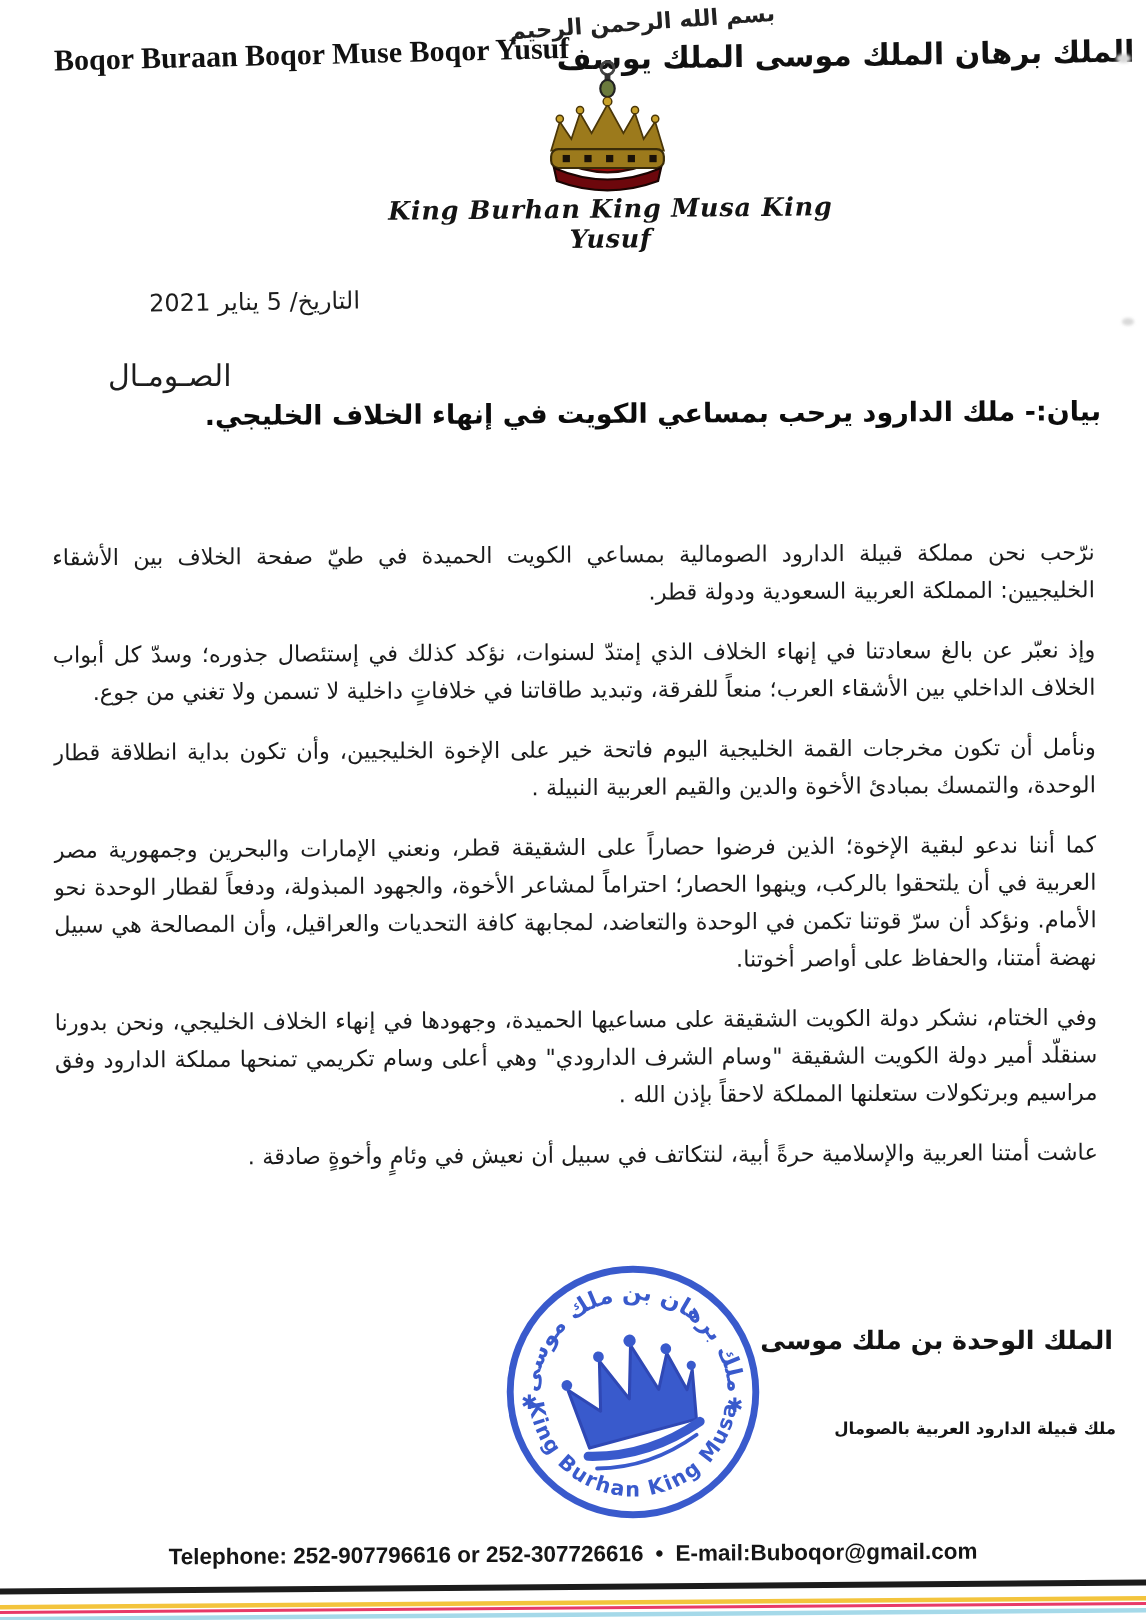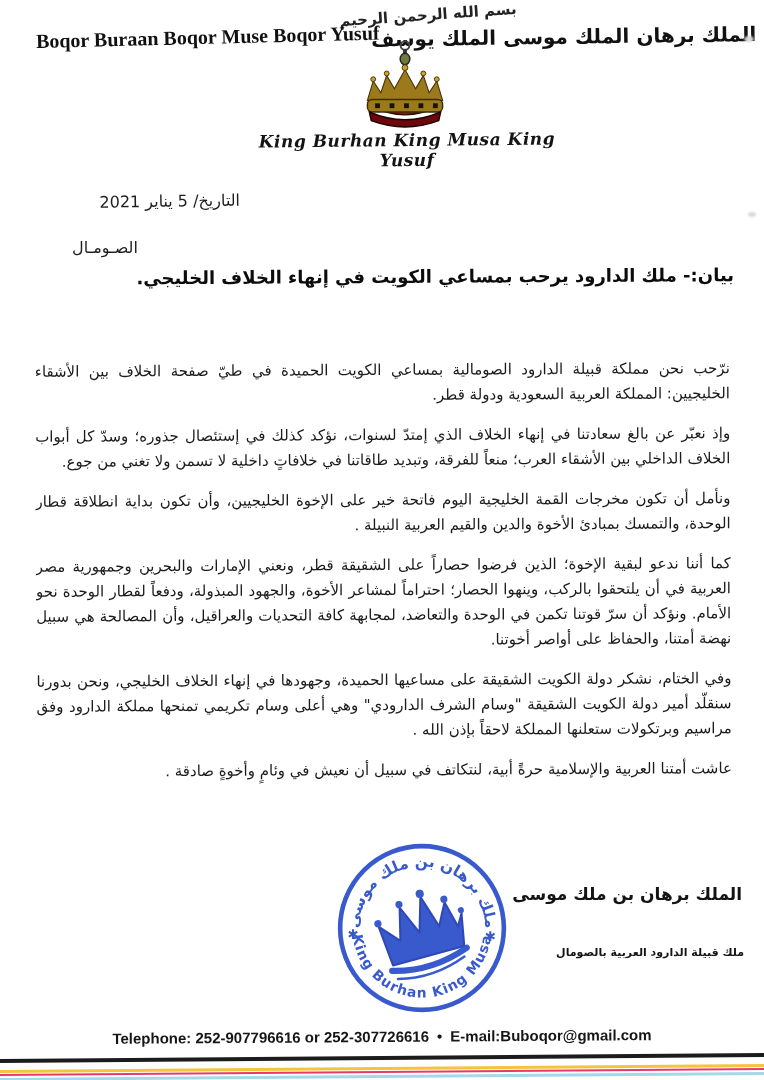--- a/index.html
+++ b/index.html
@@ -43,21 +43,21 @@
     transform:rotate(-0.6deg);
   }
   
   .date-line{
     position:absolute;left:50px;top:192px;width:190px;
     direction:rtl;font-size:16px;color:#1d1d1d;
     transform:rotate(-0.8deg);white-space:nowrap;
   }
   .place-line{
     position:absolute;left:72px;top:238px;
-    direction:rtl;font-size:16px;color:#1d1d1d;white-space:nowrap;
+    direction:rtl;font-size:20px;color:#1d1d1d;white-space:nowrap;
   }
   .statement-title{
     position:absolute;left:38px;right:30px;top:266px;
     direction:rtl;text-align:right;
     font-size:18px;font-weight:bold;color:#0c0c0c;
     transform:rotate(-0.3deg);
   }
   
   .body-text{
     position:absolute;left:36px;right:33px;top:358px;height:478px;
@@ -139,21 +139,21 @@
 
   <div class="body-text">
     <p>نرّحب نحن مملكة قبيلة الدارود الصومالية بمساعي الكويت الحميدة في طيّ صفحة الخلاف بين الأشقاء الخليجيين: المملكة العربية السعودية ودولة قطر.</p>
     <p>وإذ نعبّر عن بالغ سعادتنا في إنهاء الخلاف الذي إمتدّ لسنوات، نؤكد كذلك في إستئصال جذوره؛ وسدّ كل أبواب الخلاف الداخلي بين الأشقاء العرب؛ منعاً للفرقة، وتبديد طاقاتنا في خلافاتٍ داخلية لا تسمن ولا تغني من جوع.</p>
     <p>ونأمل أن تكون مخرجات القمة الخليجية اليوم فاتحة خير على الإخوة الخليجيين، وأن تكون بداية انطلاقة قطار الوحدة، والتمسك بمبادئ الأخوة والدين والقيم العربية النبيلة .</p>
     <p>كما أننا ندعو لبقية الإخوة؛ الذين فرضوا حصاراً على الشقيقة قطر، ونعني الإمارات والبحرين وجمهورية مصر العربية في أن يلتحقوا بالركب، وينهوا الحصار؛ احتراماً لمشاعر الأخوة، والجهود المبذولة، ودفعاً لقطار الوحدة نحو الأمام. ونؤكد أن سرّ قوتنا تكمن في الوحدة والتعاضد، لمجابهة كافة التحديات والعراقيل، وأن المصالحة هي سبيل نهضة أمتنا، والحفاظ على أواصر أخوتنا.</p>
     <p>وفي الختام، نشكر دولة الكويت الشقيقة على مساعيها الحميدة، وجهودها في إنهاء الخلاف الخليجي، ونحن بدورنا سنقلّد أمير دولة الكويت الشقيقة "وسام الشرف الدارودي" وهي أعلى وسام تكريمي تمنحها مملكة الدارود وفق مراسيم وبرتكولات ستعلنها المملكة لاحقاً بإذن الله .</p>
     <p>عاشت أمتنا العربية والإسلامية حرةً أبية، لنتكاتف في سبيل أن نعيش في وئامٍ وأخوةٍ صادقة .</p>
   </div>
 
-  <div class="sig-name">الملك برهان بن ملك موسى</div>
+  <div class="sig-name">الملك الوحدة بن ملك موسى</div>
   <div class="sig-title">ملك قبيلة الدارود العربية بالصومال</div>
 
   <div class="stamp">
     <svg viewBox="0 0 172 172" width="176" height="176" font-family="DejaVu Sans, sans-serif">
       <defs>
         <path id="topArc" d="M 24,88 A 62,62 0 0 1 148,88"></path>
         <path id="bottomArc" d="M 18,86 A 68,68 0 0 0 154,86"></path>
       </defs>
       <circle cx="86" cy="86" r="80" fill="none" stroke="#2b4ec9" stroke-width="4.5"></circle>
       <text fill="#2b4ec9" font-size="15" font-weight="bold" direction="rtl">

